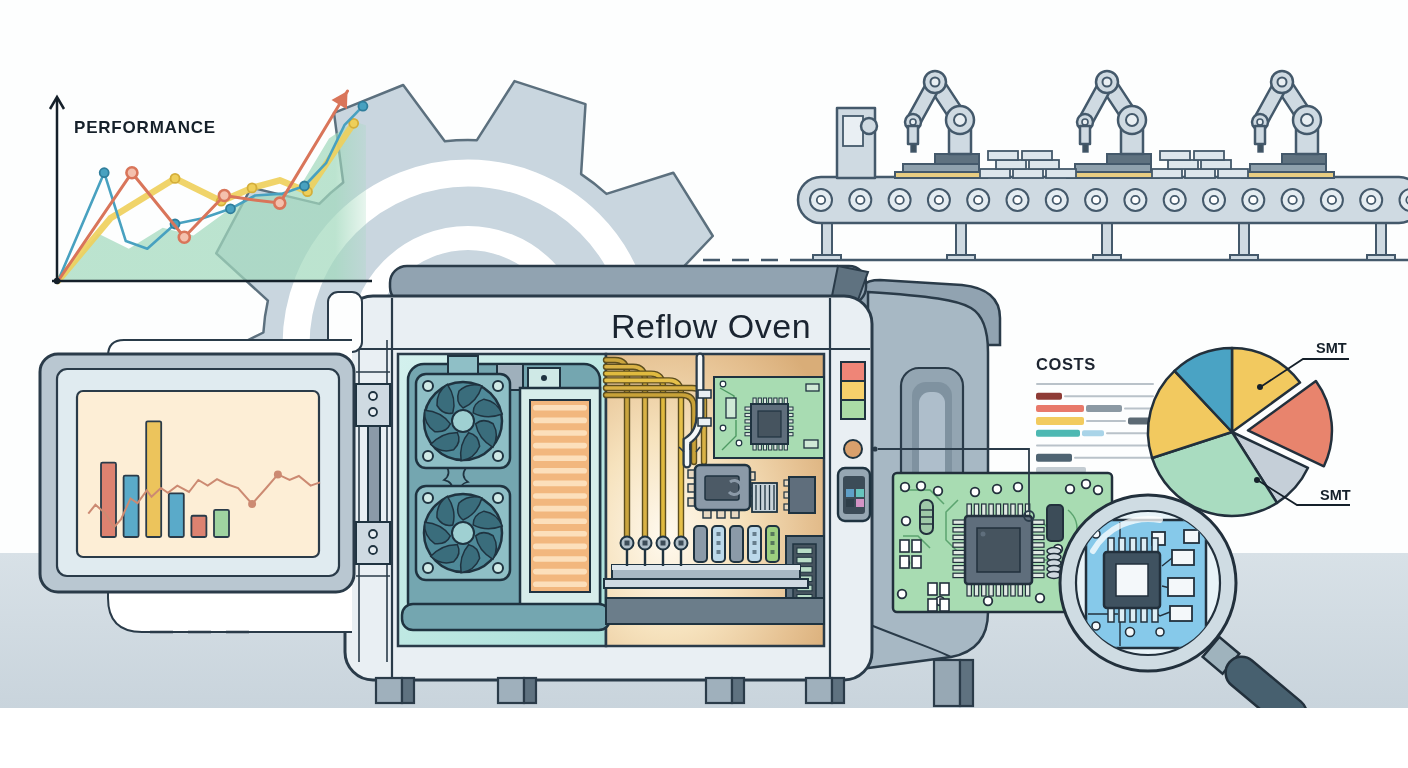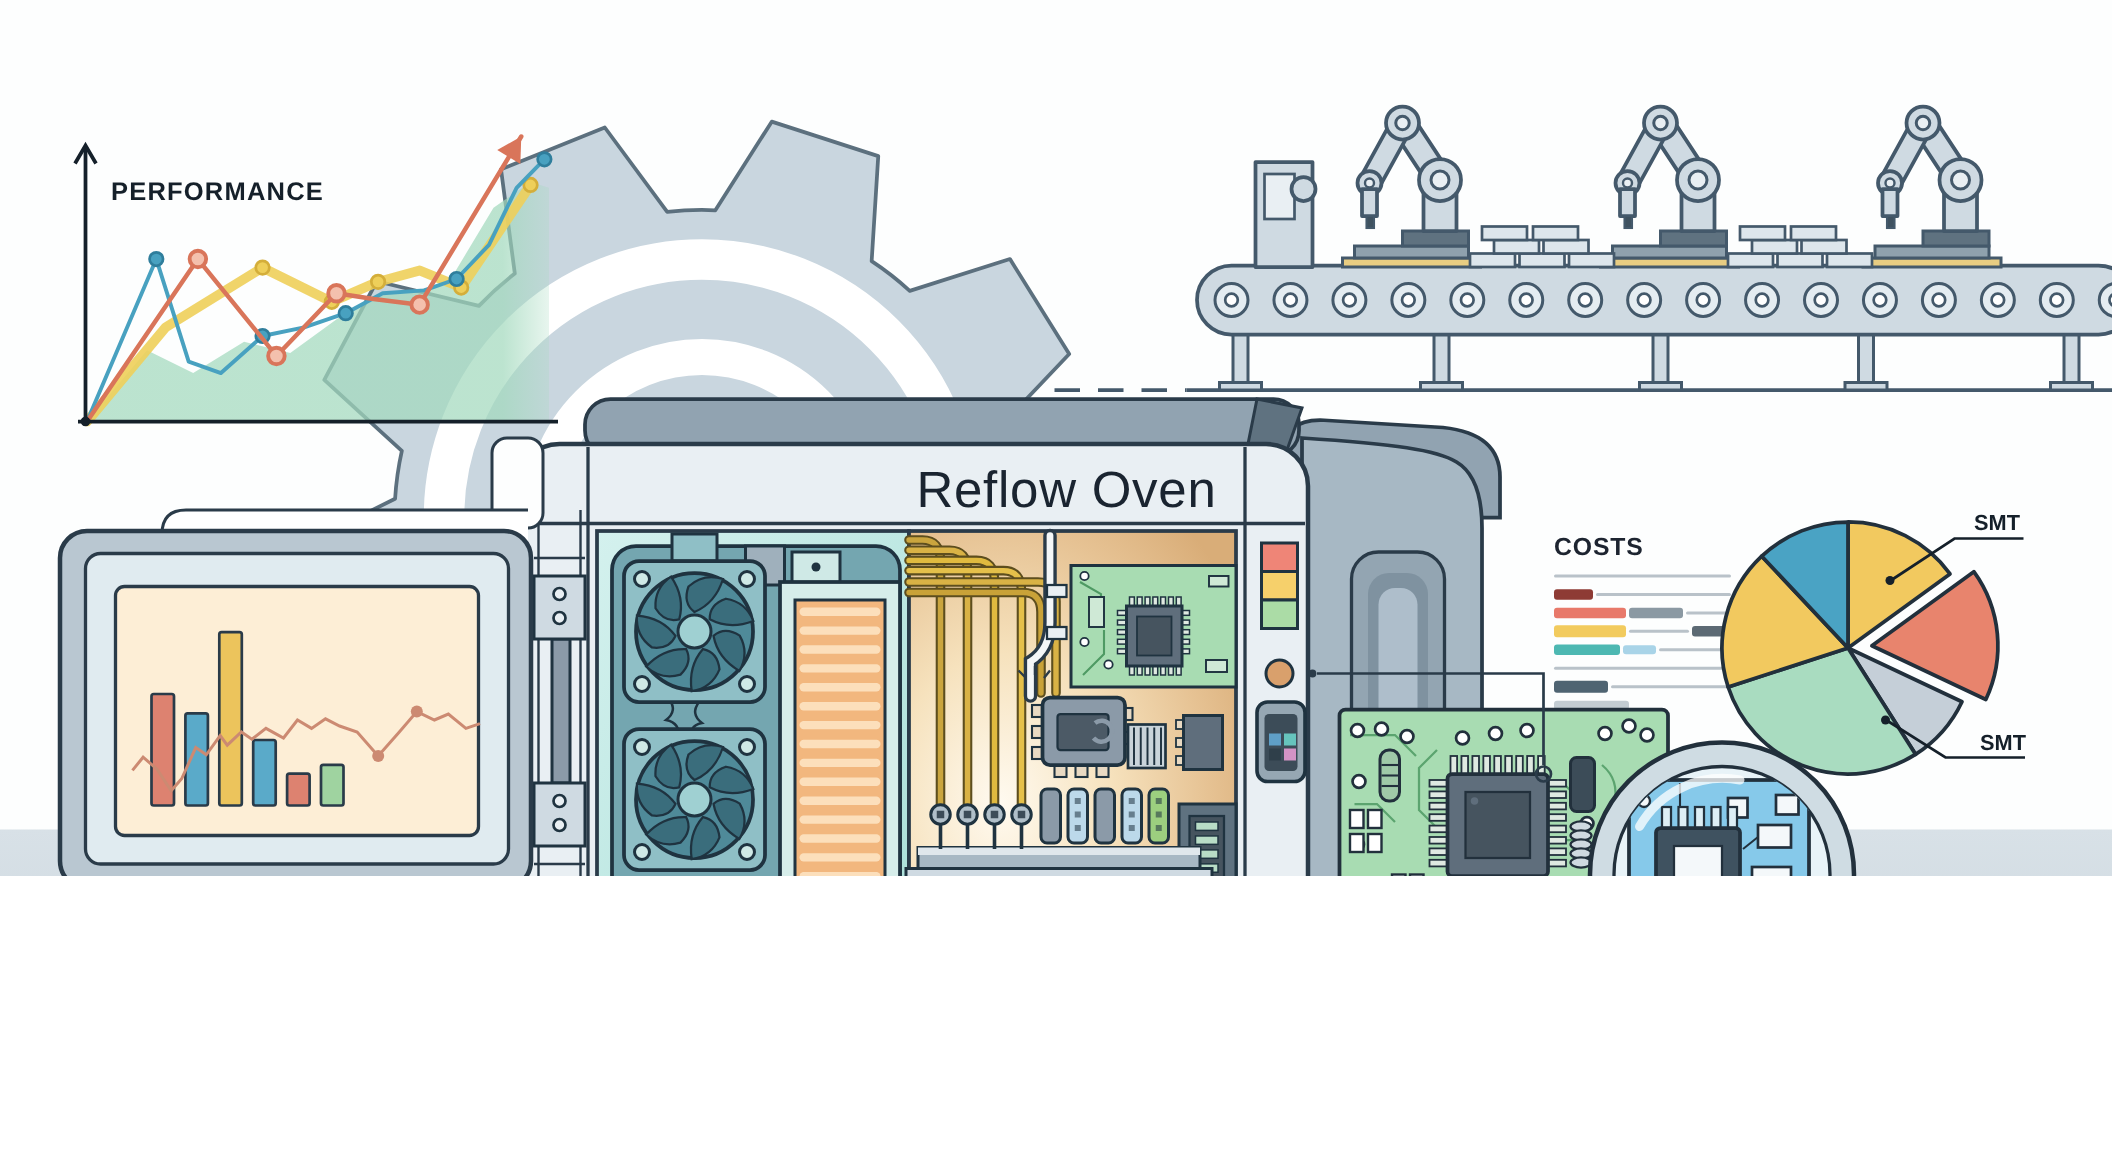--- a/index.html
+++ b/index.html
@@ -1,16 +1,16 @@
 <!DOCTYPE html>
 <html><head>
 <meta charset="utf-8">
 <style>
   html,body{margin:0;padding:0;background:#fff;}
-  #stage{position:relative;width:1408px;height:584px;overflow:hidden;
+  #stage{position:relative;width:1408px;height:708px;overflow:hidden;
          font-family:"Liberation Sans",sans-serif;}
   svg text{font-family:"Liberation Sans",sans-serif;}
 </style>
 </head>
 <body>
 
 <div id="stage">
 <svg id="scene" width="1408" height="768" viewBox="0 0 1408 768">
   <defs>
     <linearGradient id="floorGrad" x1="0" y1="0" x2="0" y2="1">

